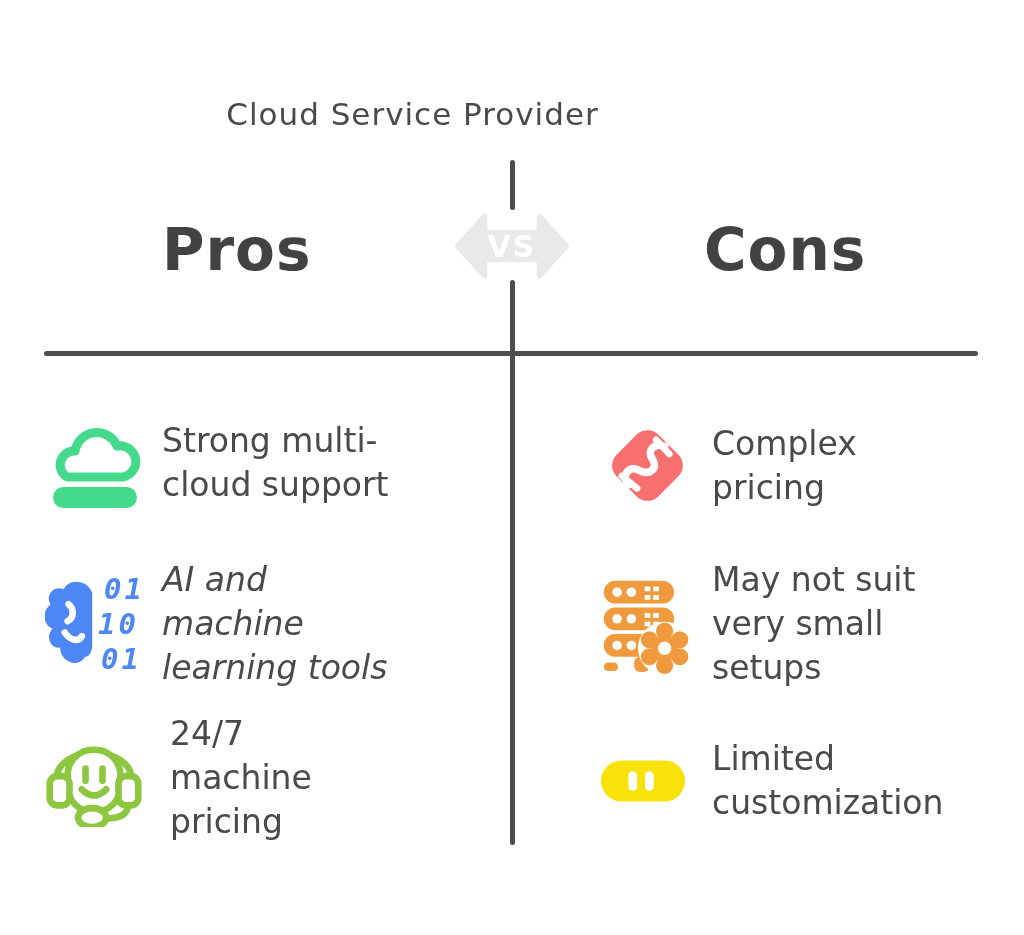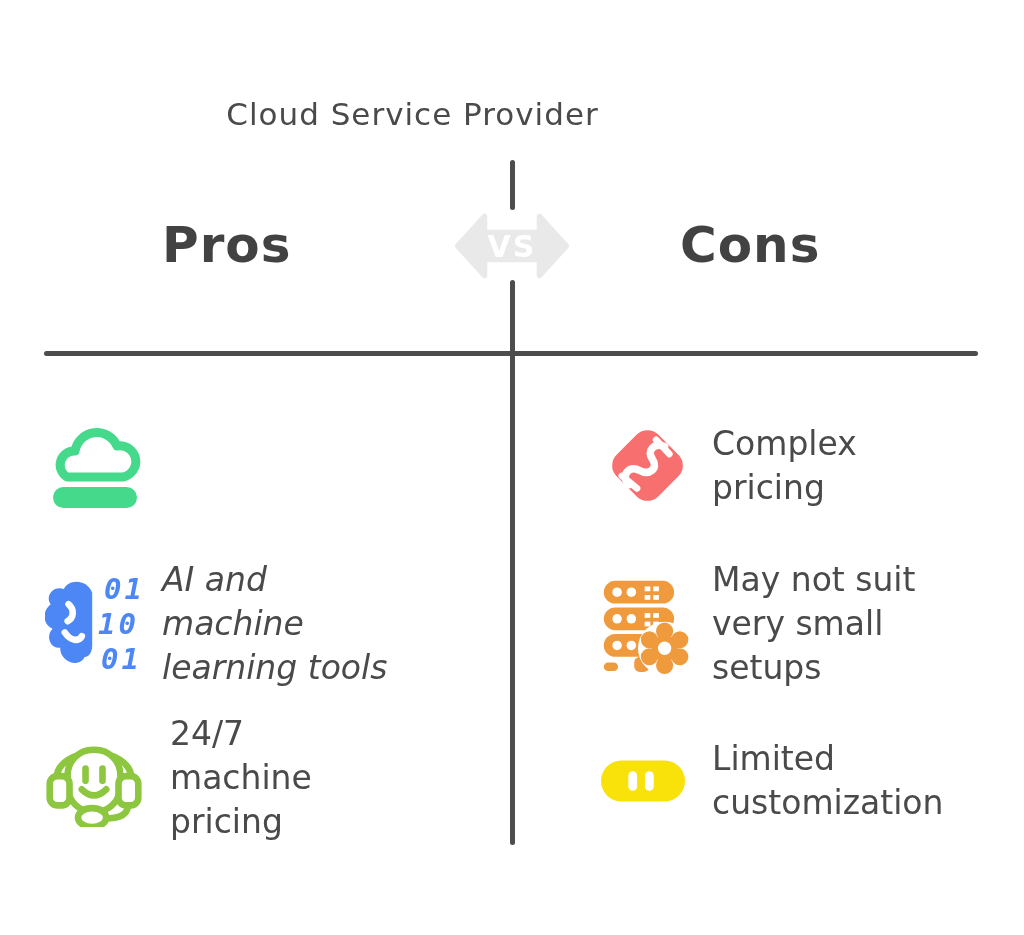--- a/index.html
+++ b/index.html
@@ -15,24 +15,24 @@
   .divider-v.top{top:160px;height:50px;}
   .divider-v.bottom{top:280px;height:565px;}
   .divider-h{position:absolute;left:44px;top:351px;width:934px;height:5px;background:#4d4d4d;border-radius:3px;}
   .vs-badge{position:absolute;left:455px;top:210px;width:114px;height:72px;}
   .vs-badge svg{position:absolute;left:0;top:0;}
   .vs-label{
     position:absolute;left:0;top:0;width:114px;height:72px;display:flex;align-items:center;justify-content:center;
     font-size:30px;font-weight:bold;color:#ffffff;letter-spacing:2px;
   }
   .col-heading{
-    position:absolute;top:216px;font-size:50px;font-weight:bold;color:#424242;letter-spacing:1px;
+    position:absolute;top:216px;font-size:58px;font-weight:bold;color:#424242;letter-spacing:1px;
   }
   .col-heading.pros{left:162px;}
-  .col-heading.cons{left:680px;text-align:center;}
+  .col-heading.cons{left:704px;text-align:center;}
   .row{position:absolute;display:flex;align-items:center;}
   .icon-box{flex:0 0 auto;display:flex;align-items:center;}
   .item-text{margin-left:17px;width:330px;font-size:33px;line-height:44px;color:#4a4a4a;}
   .item-text span{display:block;}
   .binary-col{
     display:flex;flex-direction:column;margin-left:4px;
     font-family:"DejaVu Sans Mono","Liberation Mono",monospace;
     font-weight:bold;font-size:29px;line-height:35px;color:#4d87f5;letter-spacing:3px;
   }
   .binary-col div:nth-child(1){margin-left:6px;}
@@ -58,20 +58,25 @@
 
   <div class="col-heading pros">Pros</div>
   <div class="col-heading cons">Cons</div>
 
   <div class="row" style="left:45px;top:413px;">
     <div class="icon-box" style="width:100px;">
       <svg width="100" height="100" viewBox="0 0 100 100">
         <path d="M22 64 A14 14 0 0 1 30 38 A22 22 0 0 1 72 33 A15 15 0 0 1 78 64 Z" fill="none" stroke="#45d98b" stroke-width="9" stroke-linejoin="round" stroke-linecap="round"></path>
         <rect x="8" y="74" width="84" height="21" rx="10.5" fill="#45d98b"></rect>
       </svg>
+    </div>
+    <div class="item-text">
+      <span>Strong multi-</span>
+      <span>cloud support</span>
+      <span></span>
     </div>
   </div>
 
   <div class="row" style="left:45px;top:558px;font-style:italic;">
     <div class="icon-box" style="width:100px;">
       <svg width="50" height="120" viewBox="0 0 52 110">
         <path d="M50 22 C44 6 24 8 20 18 C8 14 0 26 6 34 C-4 42 -2 56 8 60 C0 68 6 82 16 80 C16 96 36 102 42 90 C47 90 50 84 50 78 Z" fill="#4d87f5"></path>
         <path d="M25 34 C31 39 31 48 24 52" fill="none" stroke="#ffffff" stroke-width="7" stroke-linecap="round"></path>
         <path d="M21 64 C27 73 36 74 39 68" fill="none" stroke="#ffffff" stroke-width="7" stroke-linecap="round"></path>
       </svg>

